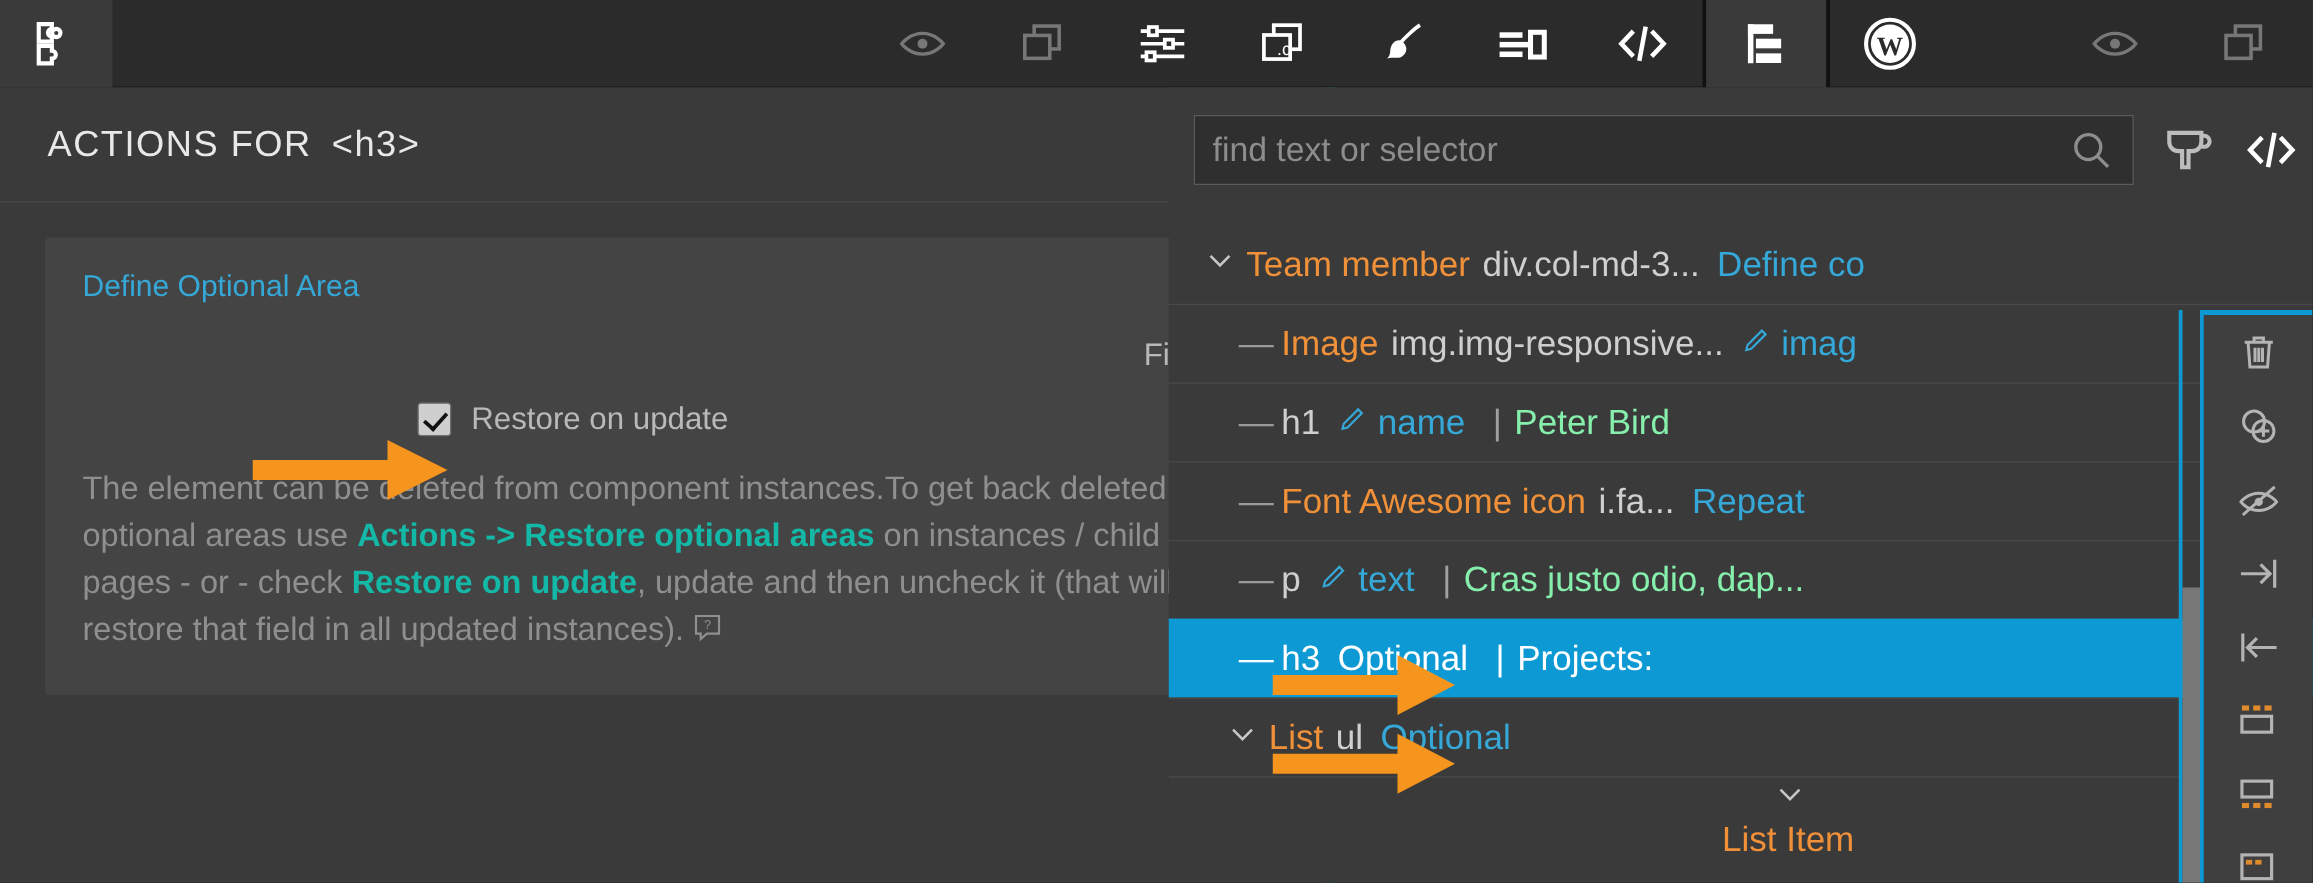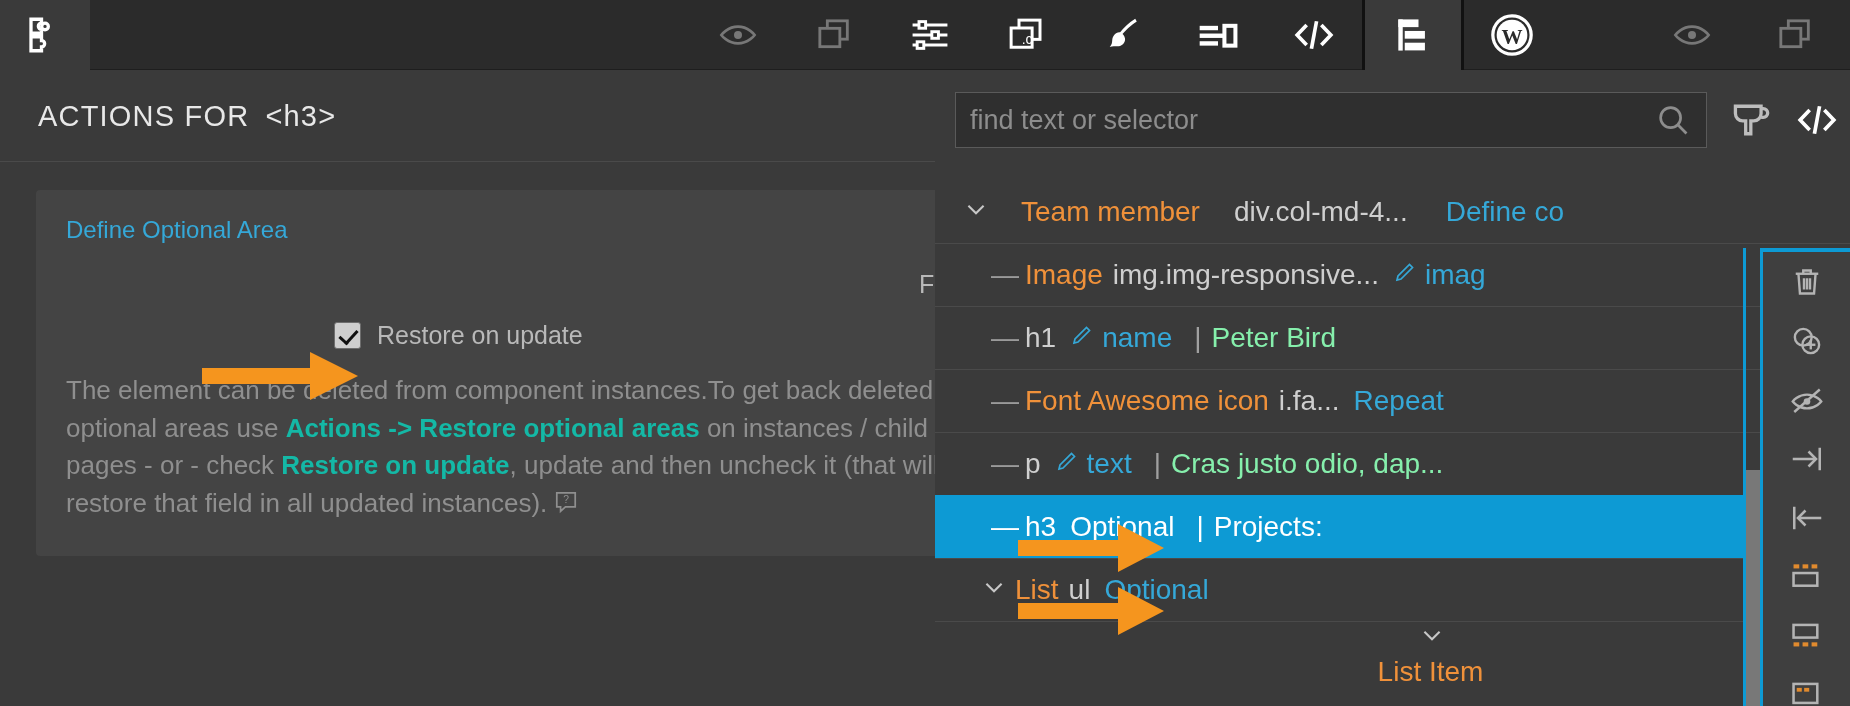--- a/index.html
+++ b/index.html
@@ -26,21 +26,21 @@
     cursor: pointer;
   }
   .tb-btn.active { background: #3a3a3a; }
   .tb-sep { width: 3px; background: #111; height: 70px; }
   .tb-spacer { flex: 1 1 auto; }
   .ico { display: block; }
 
   
   .left-panel {
     position: absolute; left: 0; top: 70px; width: 1068px; height: 636px;
-    background: #3a3a3a; border-right: 3px solid #0f766e;
+    background: #3a3a3a; border-right: 7px solid #0f766e;
   }
   .left-title {
     padding: 30px 0 0 38px; height: 92px;
     font-size: 29px; letter-spacing: 1.2px; color: #e8e8e8;
     border-bottom: 1px solid #4a4a4a;
   }
   .left-title .tag { margin-left: 16px; color: #e8e8e8; }
   .card {
     margin: 28px 34px 0 36px; background: #444444; border-radius: 4px;
     padding: 26px 30px 30px 30px;
@@ -296,26 +296,26 @@
       <span class="right-ico">
         <svg width="44" height="44" viewBox="0 0 24 24" fill="none" stroke="#fff" stroke-width="2">
           <polyline points="8,6.5 2.8,12 8,17.5"></polyline>
           <polyline points="16,6.5 21.2,12 16,17.5"></polyline>
           <line x1="13.4" y1="4.5" x2="10.6" y2="19.5"></line>
         </svg>
       </span>
     </div>
 
     <div class="tree">
-        <div class="tree-row noline" style="padding-left: 28px; gap: 24px;">
+        <div class="tree-row noline" style="padding-left: 28px;">
           <span class="twist"><svg width="26" height="26" viewBox="0 0 24 24" fill="none" stroke="#c7c7c7" stroke-width="1.9">
               <polyline points="5,9 12,16 19,9"></polyline>
             </svg></span>
           <span class="t-name">Team member</span>
-          <span class="t-sel">div.col-md-4...</span>
+          <span class="t-sel">div.col-md-3...</span>
           <span class="t-act">Define co</span>
         </div>
         <div class="tree-row" style="padding-left: 56px;">
           <span class="dash">—</span>
           <span class="t-name">Image</span>
           <span class="t-sel">img.img-responsive...</span>
           <span class="pencil"><svg width="24" height="24" viewBox="0 0 24 24" fill="none" stroke="#35a8d8" stroke-width="1.7">
               <path d="M4 20l1-4L16.5 4.5l3 3L8 19z"></path>
             </svg></span>
           <span class="t-act">imag</span>

